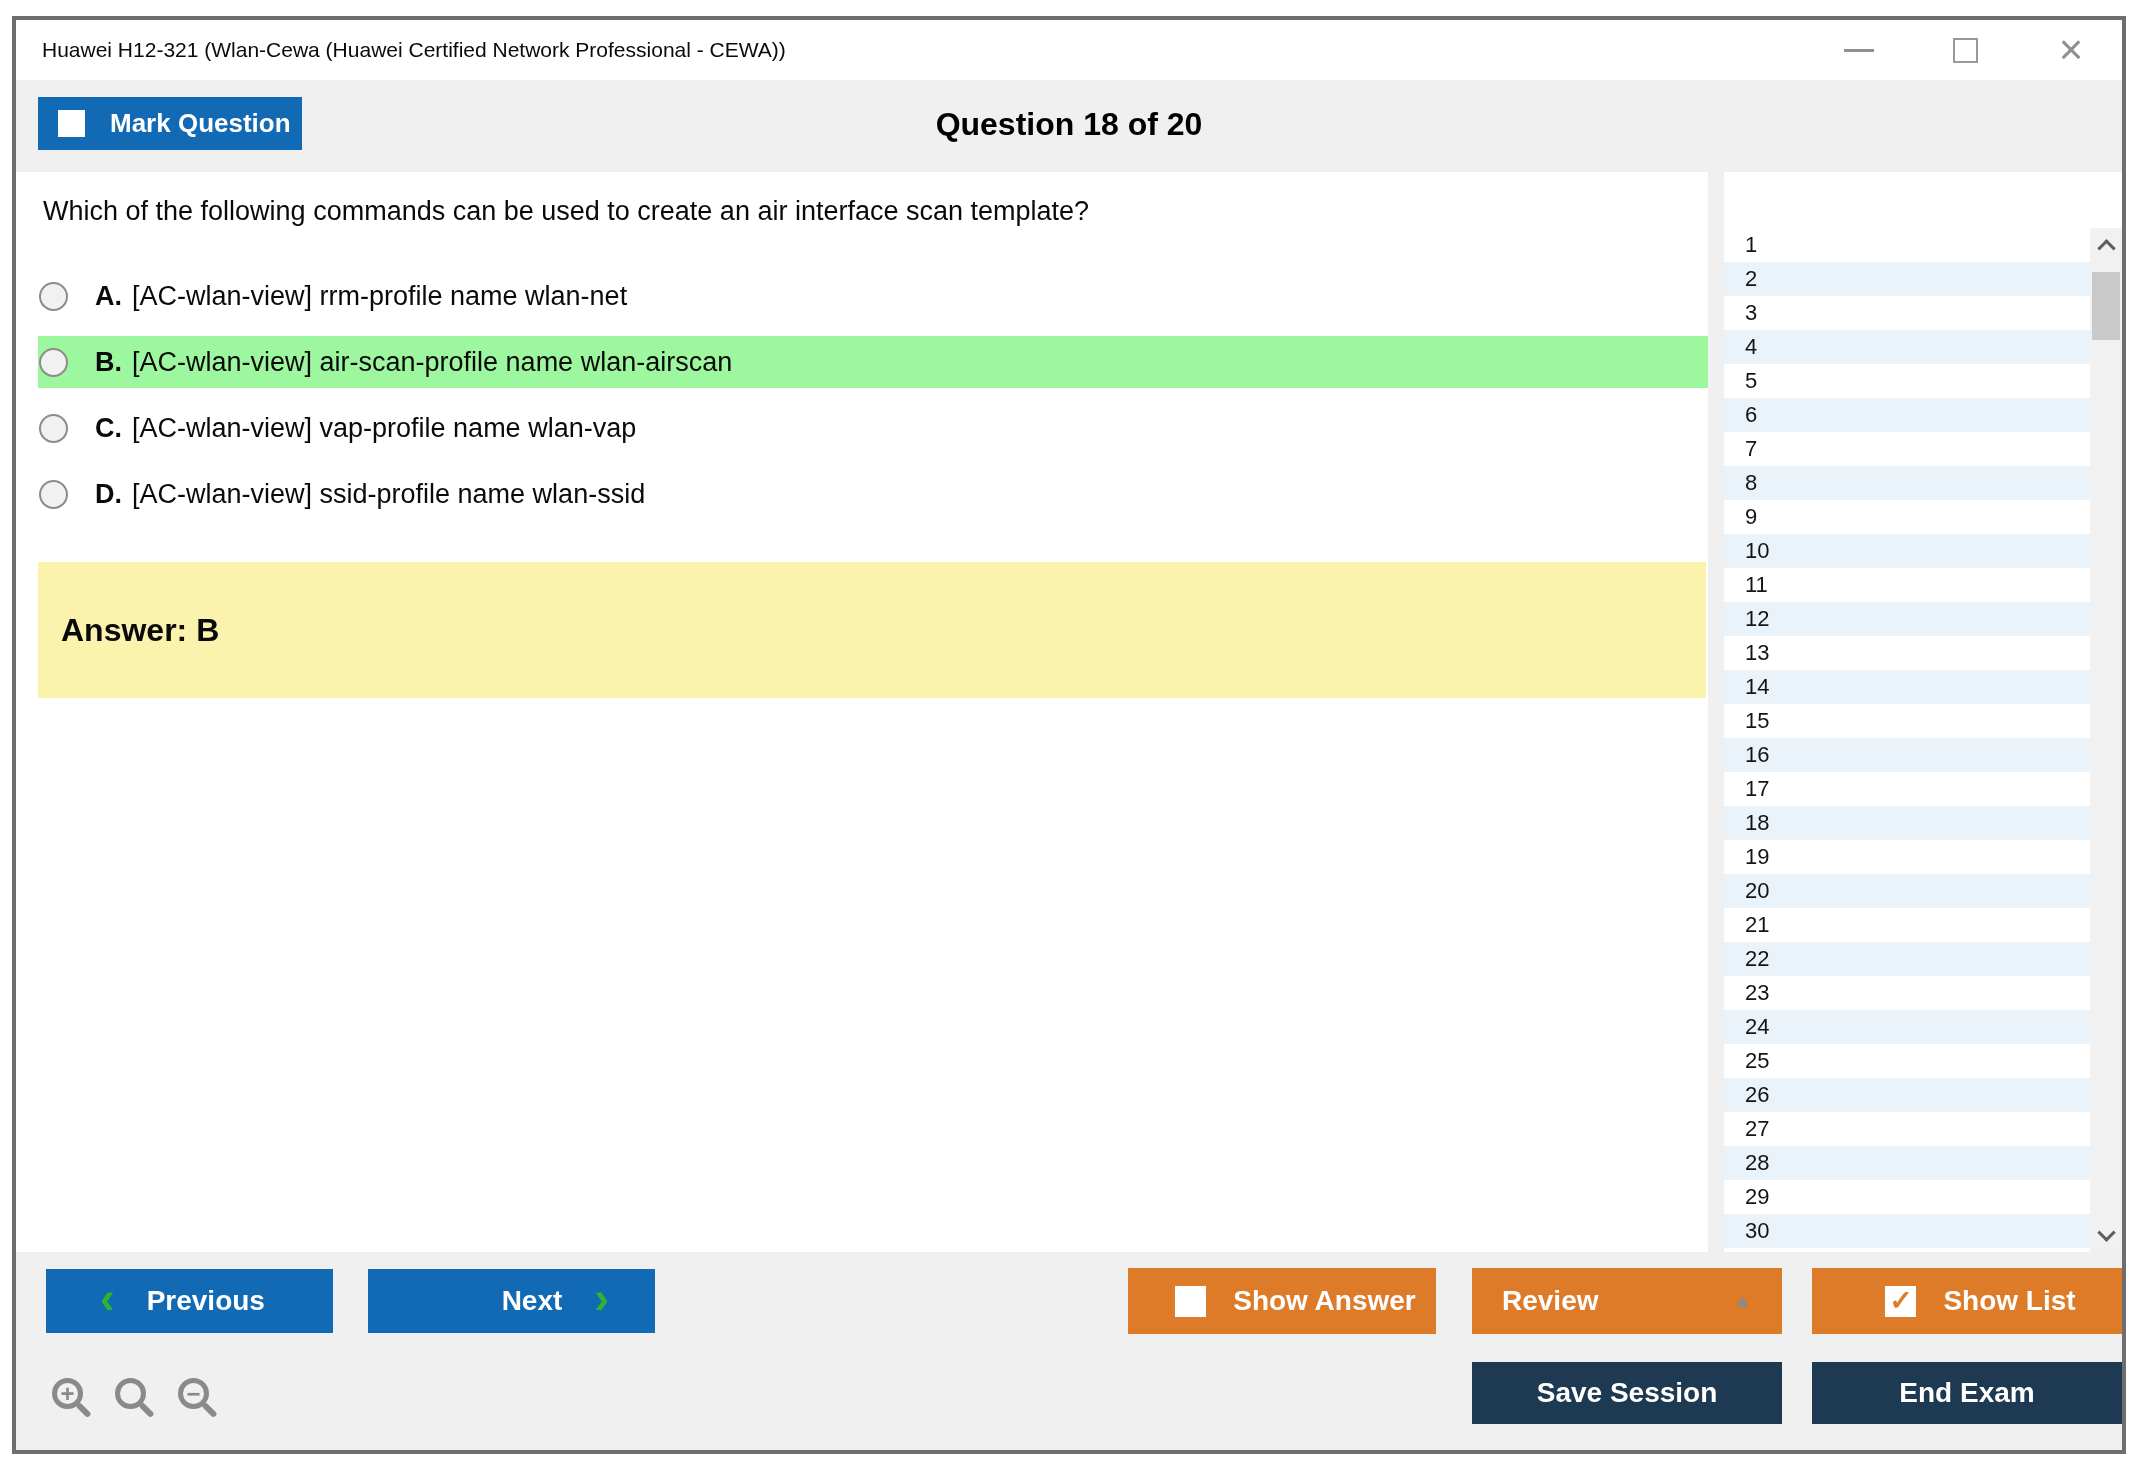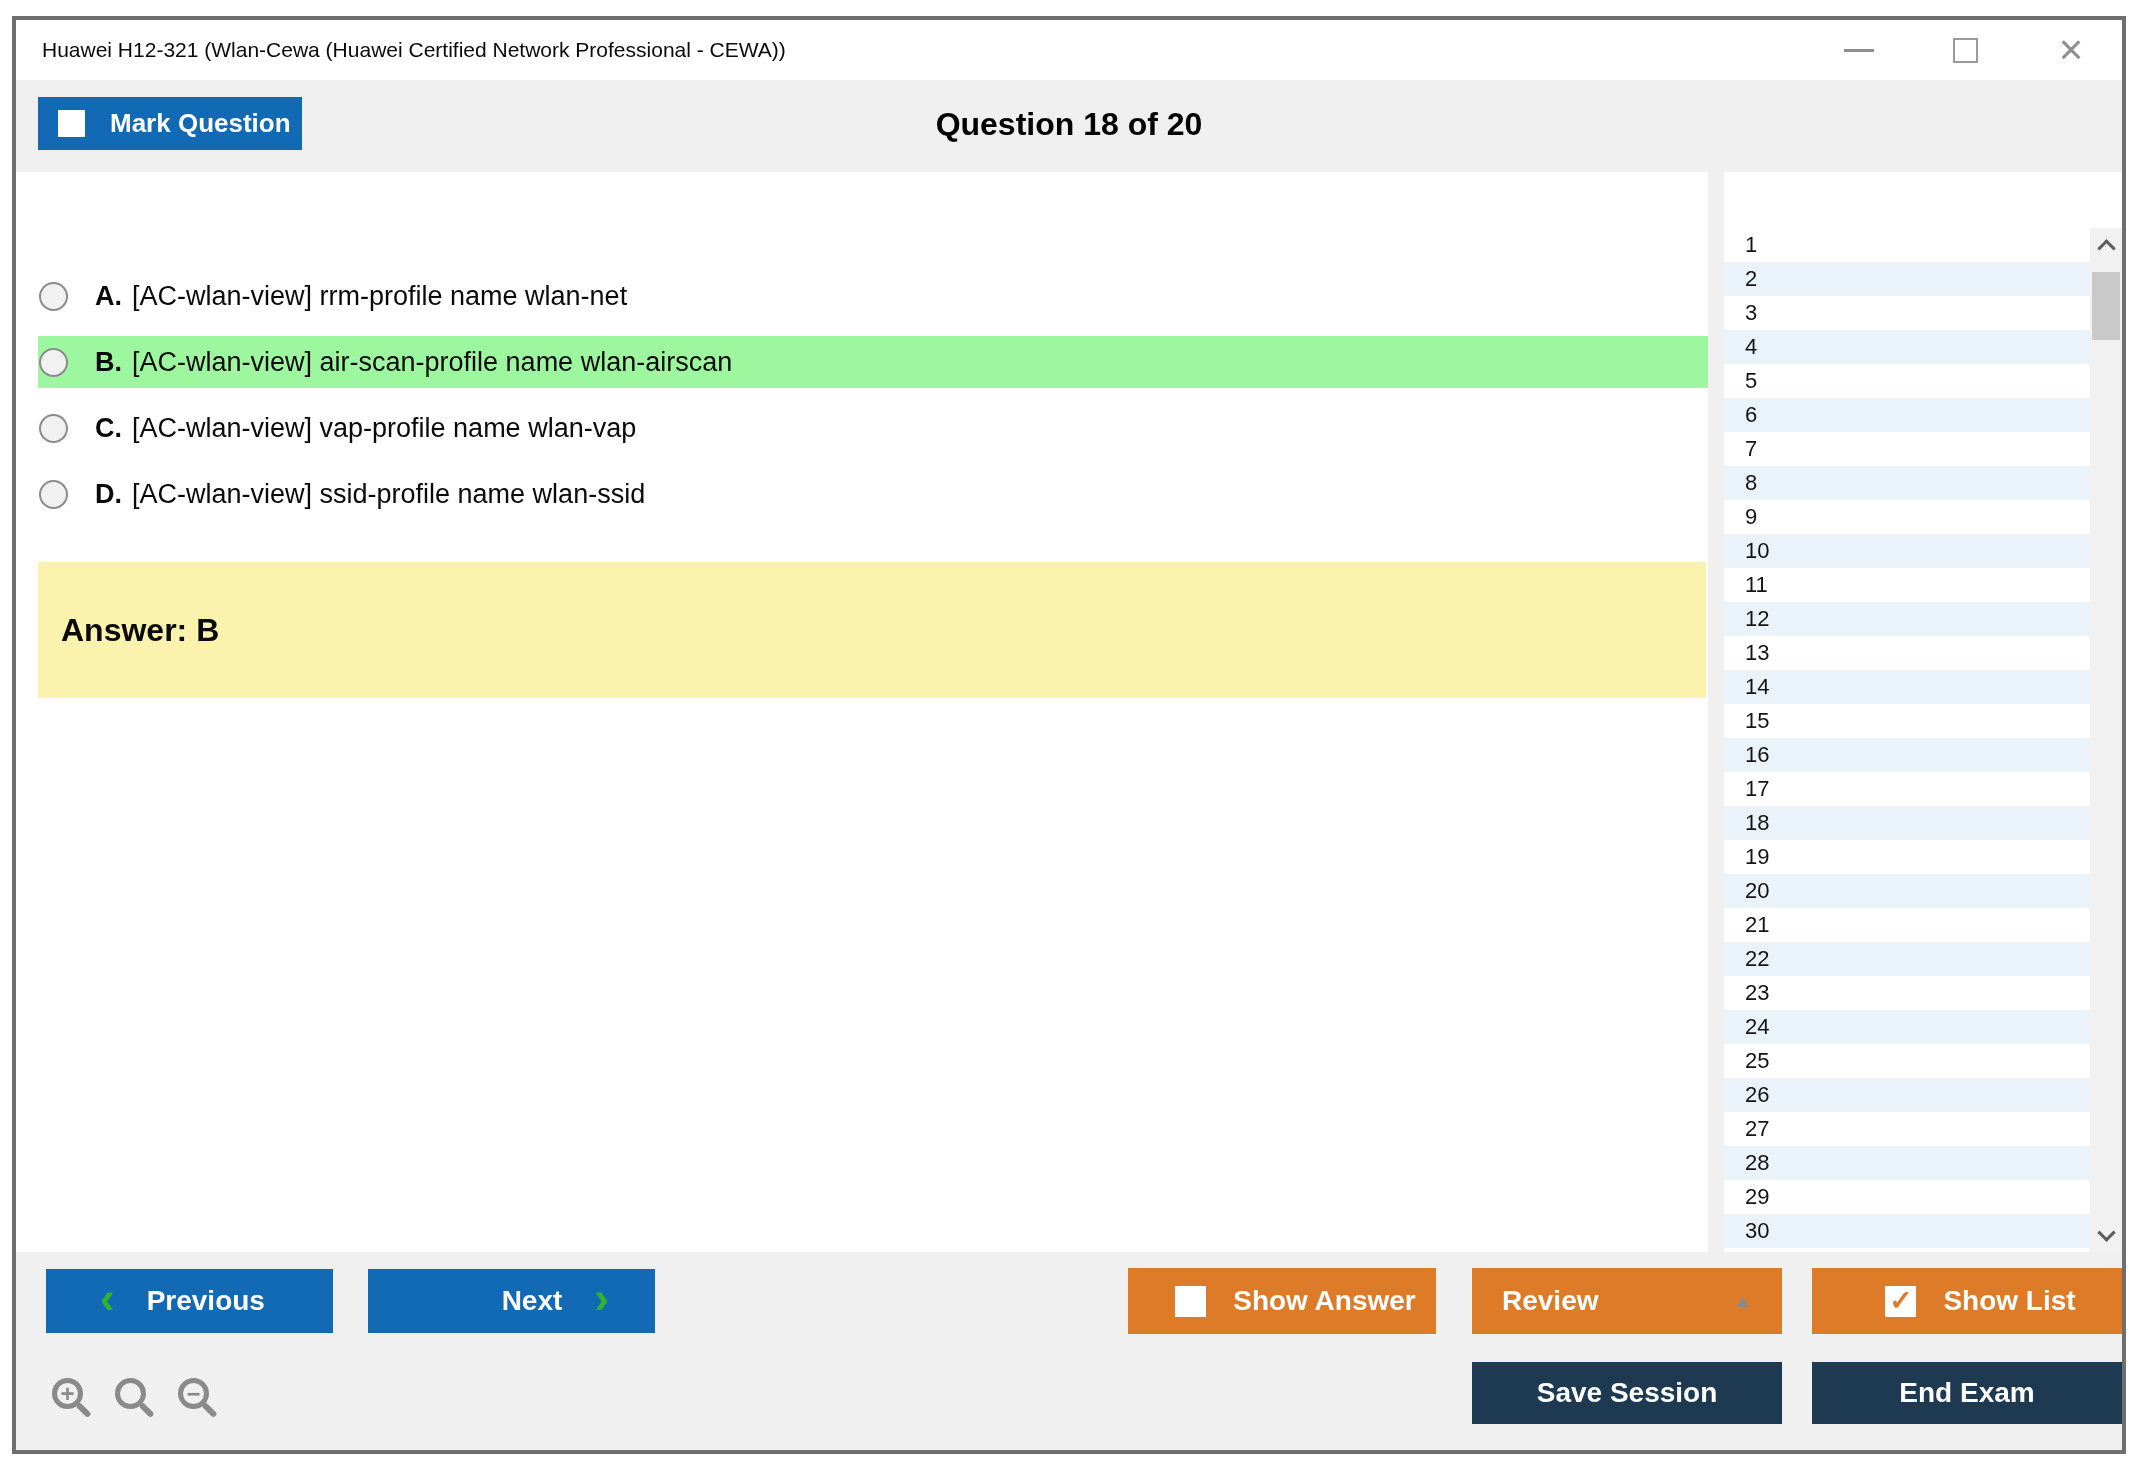--- a/index.html
+++ b/index.html
@@ -128,20 +128,21 @@
     <div class="btn-mark">
       <span class="chk-plain"></span>
       <span>Mark Question</span>
     </div>
     <div class="q-counter">Question 18 of 20</div>
   </div>
 
   <div class="main">
 
     <div class="q-panel">
+      <div class="q-text">Which of the following commands can be used to create an air interface scan template?</div>
 
       <div class="options">
         <div class="option-row">
           <span class="radio"></span>
           <span class="opt-letter">A.</span>
           <span class="opt-text">[AC-wlan-view] rrm-profile name wlan-net</span>
         </div>
         <div class="option-row highlight">
           <span class="radio"></span>
           <span class="opt-letter">B.</span>

